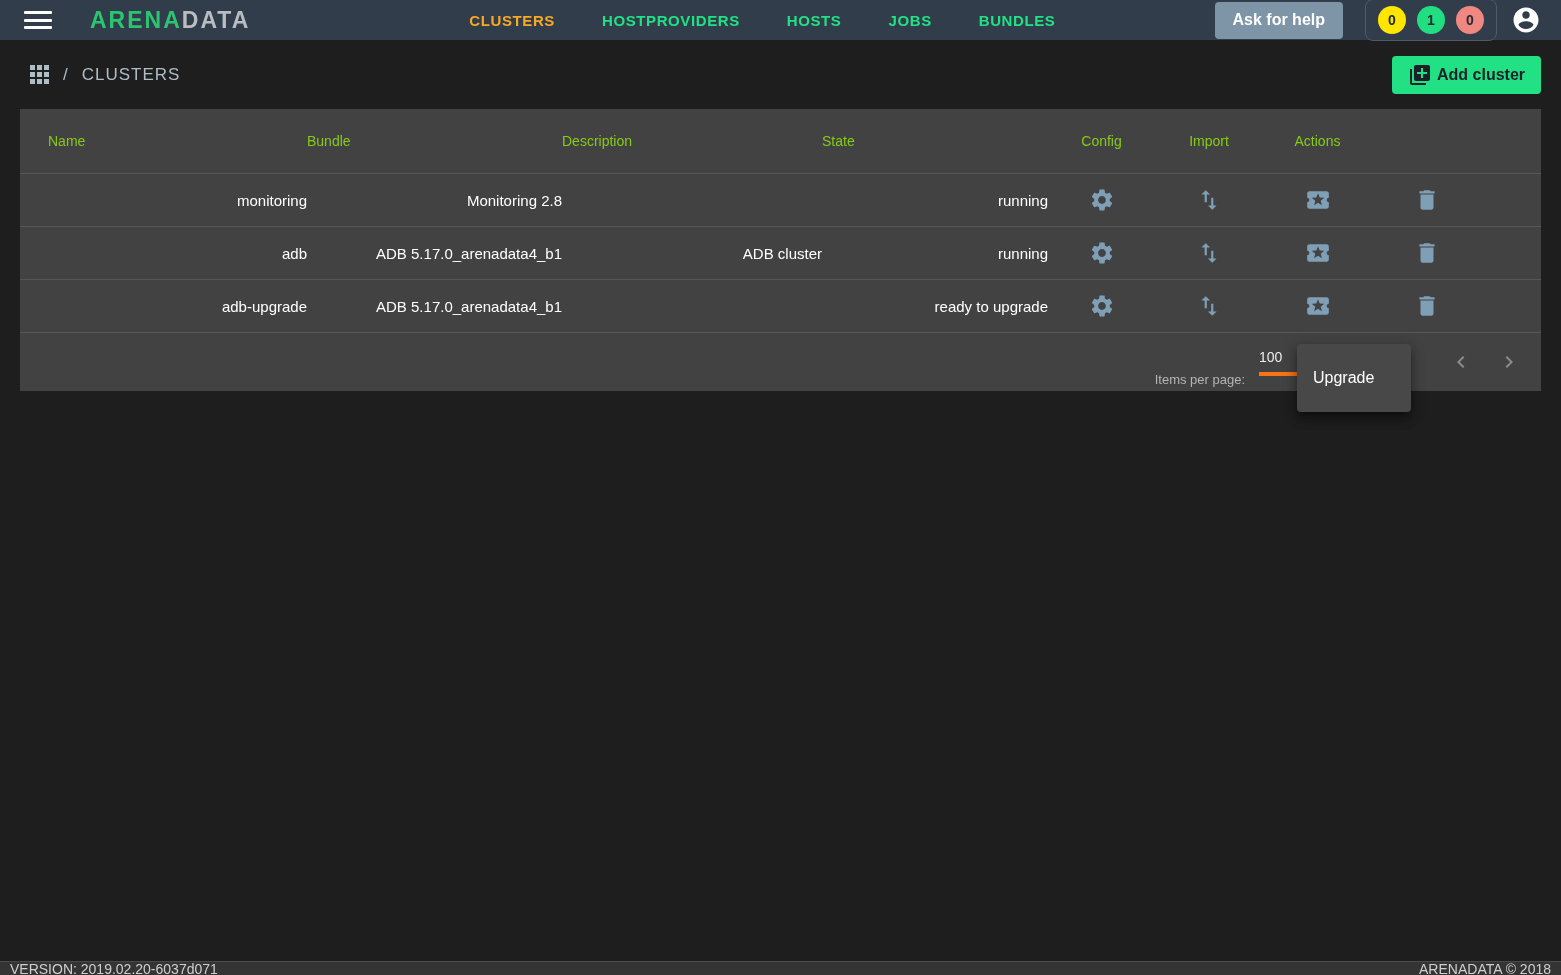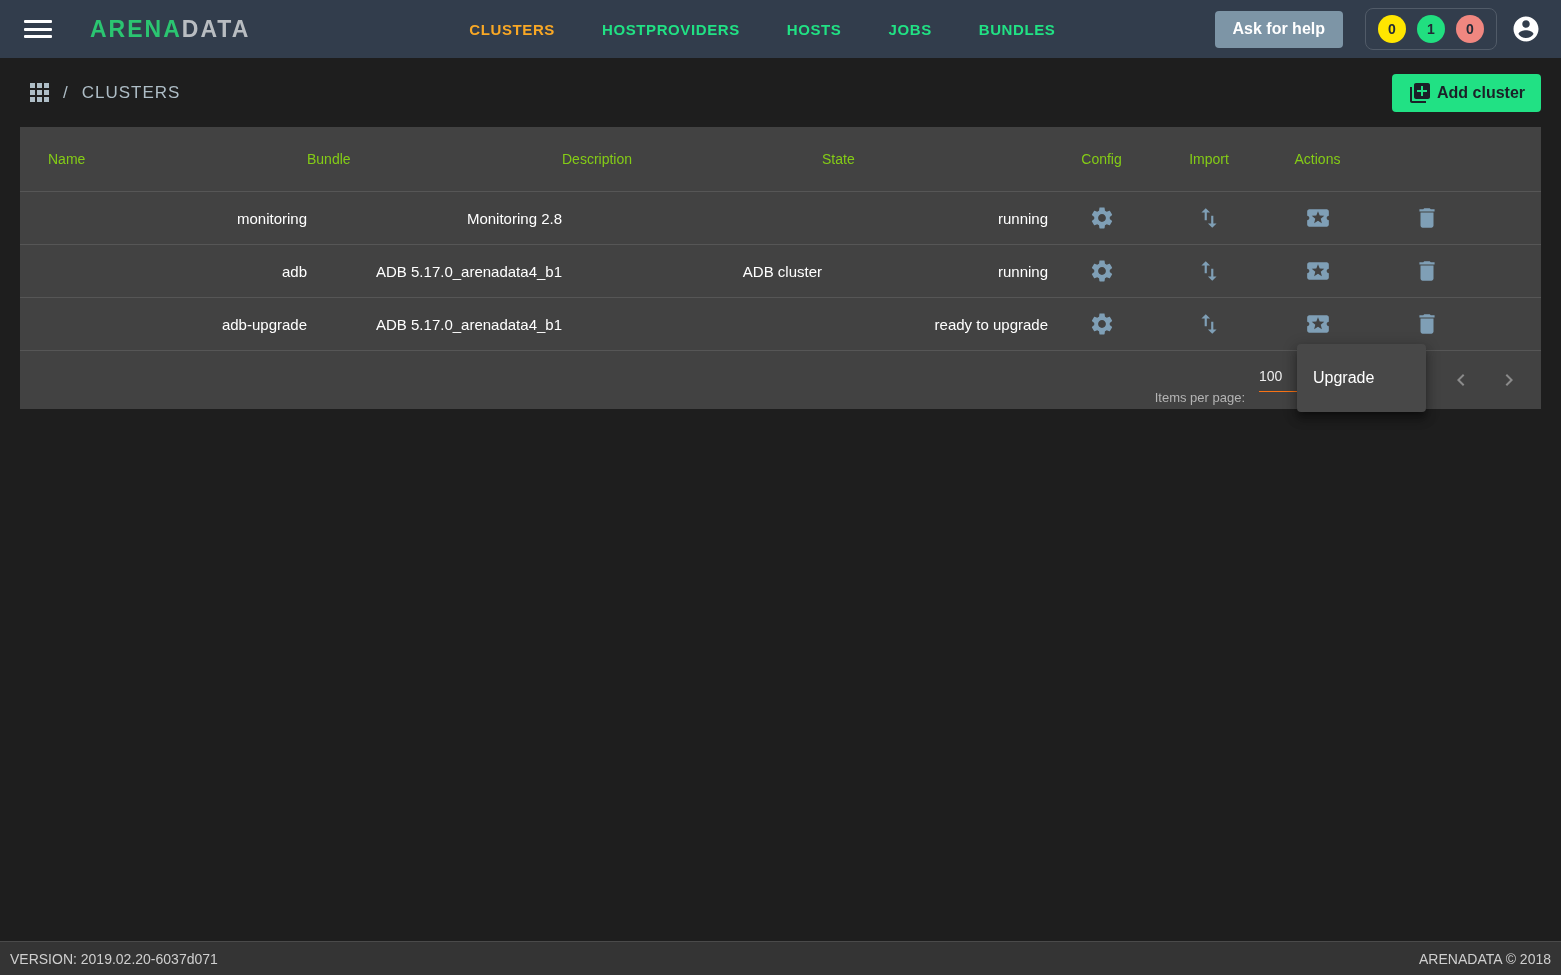--- a/index.html
+++ b/index.html
@@ -16,21 +16,21 @@
     --badge-red:#f08780;
     --help-btn-bg:#7d95a6;
     --menu-bg:#484848;
     --footer-bg:#343434;
   }
   *{margin:0;padding:0;box-sizing:border-box;}
   html,body{width:1561px;height:975px;overflow:hidden;background:var(--page-bg);
     font-family:"Liberation Sans", sans-serif;}
 
   
-  .navbar{height:58px;background:var(--navbar-bg);display:flex;align-items:center;padding:0 14px 0 24px;}
+  .navbar{height:40px;background:var(--navbar-bg);display:flex;align-items:center;padding:0 14px 0 24px;}
   .hamburger{width:28px;height:22px;display:flex;flex-direction:column;justify-content:space-between;cursor:pointer;padding:2px 0;}
   .hamburger span{display:block;height:3px;background:#fff;border-radius:1px;}
   .logo{margin-left:38px;font-size:23px;font-weight:bold;letter-spacing:2px;white-space:nowrap;}
   .logo .p1{color:var(--logo-green);}
   .logo .p2{color:var(--logo-gray);}
   .nav-links{flex:1;display:flex;justify-content:center;gap:47px;margin-left:60px;}
   .nav-link{font-size:15px;font-weight:bold;letter-spacing:.6px;color:var(--accent-green);cursor:pointer;text-transform:uppercase;}
   .nav-link.active{color:var(--accent-orange);}
   .help-btn{background:var(--help-btn-bg);color:#fff;font-size:16px;font-weight:bold;
     border:none;border-radius:4px;height:37px;padding:0 18px;cursor:pointer;margin-right:22px;}
@@ -55,33 +55,33 @@
     padding-left:28px;align-items:center;}
   .thead{height:64px;color:#84cc16;font-size:14px;}
   .tbody-row{height:53px;border-top:1px solid #565656;color:#fff;font-size:15px;cursor:pointer;text-align:right;}
   .cell-center{justify-self:center;}
   .icon-btn{background:none;border:none;cursor:pointer;display:flex;align-items:center;justify-content:center;padding:4px;}
   .head-center{text-align:left;justify-self:center;}
 
   
   .pager{height:59px;border-top:1px solid #565656;display:flex;align-items:center;justify-content:flex-end;padding-right:20px;}
   .pager-label{color:#b4b4b4;font-size:13px;margin-right:14px;margin-top:35px;}
-  .pager-value{color:#ededed;font-size:14px;width:40px;border-bottom:1px solid #f97316;
+  .pager-value{color:#ededed;font-size:14px;width:40px;border-bottom:4px solid #f97316;
     padding-bottom:7px;margin-right:150px;cursor:pointer;}
   .chev{width:24px;height:24px;border:none;background:none;cursor:pointer;display:flex;align-items:center;justify-content:center;padding:0;}
   .chev + .chev{margin-left:24px;}
 
   
-  .menu{position:absolute;left:1297px;top:344px;width:129px;background:var(--menu-bg);border-radius:4px;
+  .menu{position:absolute;left:1297px;top:344px;width:114px;background:var(--menu-bg);border-radius:4px;
     box-shadow:0 5px 5px -3px rgba(0,0,0,.3),0 8px 10px 1px rgba(0,0,0,.22),0 3px 14px 2px rgba(0,0,0,.2);
     padding:10px 0;z-index:10;}
   .menu-item{height:48px;display:flex;align-items:center;padding-left:16px;color:#fff;font-size:16px;cursor:pointer;}
 
   
-  .footer{position:fixed;left:0;bottom:0;width:1561px;height:34px;background:var(--footer-bg);
+  .footer{position:fixed;left:0;bottom:0;width:1561px;height:14px;background:var(--footer-bg);
     border-top:1px solid #4a4a4a;display:flex;align-items:center;justify-content:space-between;
     padding:0 10px;color:#cfcfcf;font-size:14px;text-align:right;}
 </style>
 </head>
 <body>
 
 <header class="navbar">
   <div class="hamburger">
     <span></span>
       <span></span>

